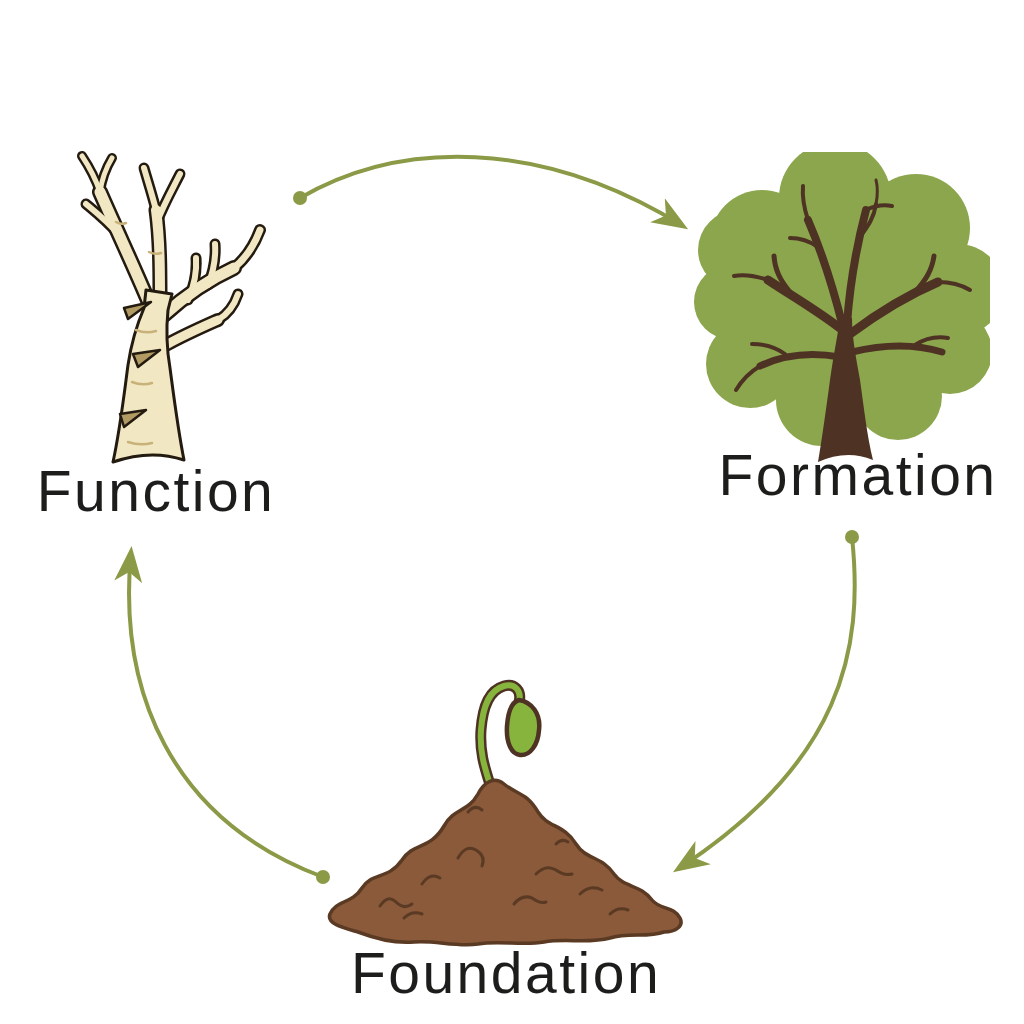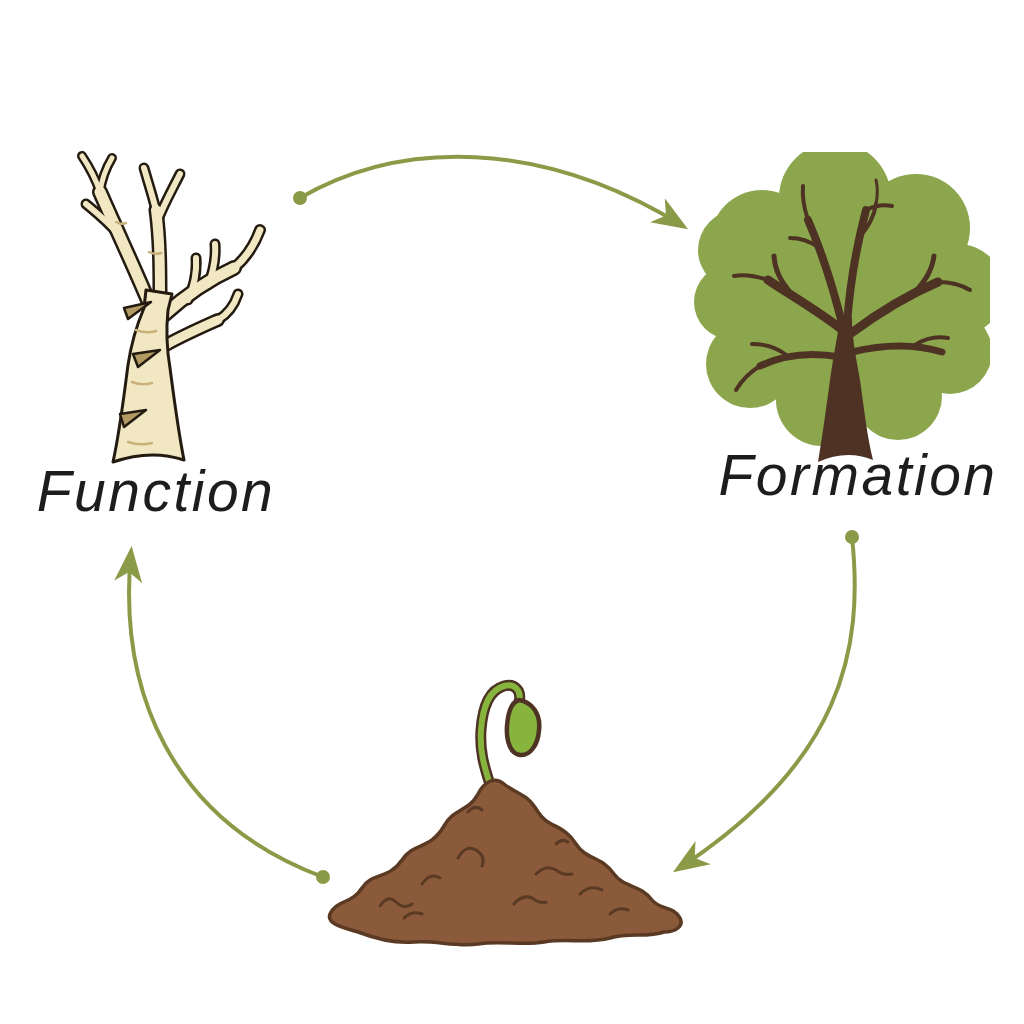--- a/index.html
+++ b/index.html
@@ -3,21 +3,21 @@
 <meta charset="utf-8">
 <style>
   :root{
     --background:#ffffff; --arrow:#8a9a46; --canopy:#8ca64d; --tree_trunk:#4e3223;
     --soil:#8a5a3b; --soil_line:#5b3a24; --sprout:#87b43c; --sprout_outline:#4e3223;
     --bark:#f2e7c3; --bark_shade:#c9b27a; --bark_mark:#b19b63; --outline:#231a10;
     --label_text:#1d1d1b;
   }
   html,body{margin:0;padding:0;}
   body{background:#e8e8e8;font-family:"Liberation Sans","DejaVu Sans",sans-serif;}
-  .canvas{position:relative;width:1024px;height:1024px;background:var(--background);overflow:hidden;margin:0 auto;font-style:italic;}
+  .canvas{position:relative;width:1024px;height:1024px;background:var(--background);overflow:hidden;margin:0 auto;}
   .layer{position:absolute;left:0;top:0;}
   .node-label{position:absolute;text-align:center;color:var(--label_text);
     font-size:57px;line-height:1;letter-spacing:2.5px;font-weight:400;white-space:nowrap;}
   .lbl-function{left:0px;top:463px;width:312px;}
   .lbl-formation{left:678px;top:447px;width:360px;}
   .lbl-foundation{left:326px;top:945px;width:360px;}
   
   .arrow-shaft{fill:none;stroke:var(--arrow);stroke-width:4;}
   .arrow-dot{fill:var(--arrow);}
   .ah{fill:var(--arrow);}
@@ -166,13 +166,14 @@
     <path class="squiggle" d="M218,212 q10,-10 20,-4 q8,6 16,4"></path>
     <path class="squiggle" d="M262,232 q10,-10 22,-4"></path>
     <path class="squiggle" d="M292,252 q8,-8 18,-4"></path>
     <path class="squiggle" d="M86,256 q8,-8 18,-4"></path>
     <path class="squiggle" d="M196,242 q8,-10 18,-6 q8,6 14,4"></path>
     <path class="squiggle" d="M238,182 q6,-6 12,-2"></path>
   </svg>
 
   <div class="node-label lbl-function">Function</div>
   <div class="node-label lbl-formation">Formation</div>
+  <div class="node-label lbl-foundation">Foundation</div>
 </div>
 
 </body></html>

